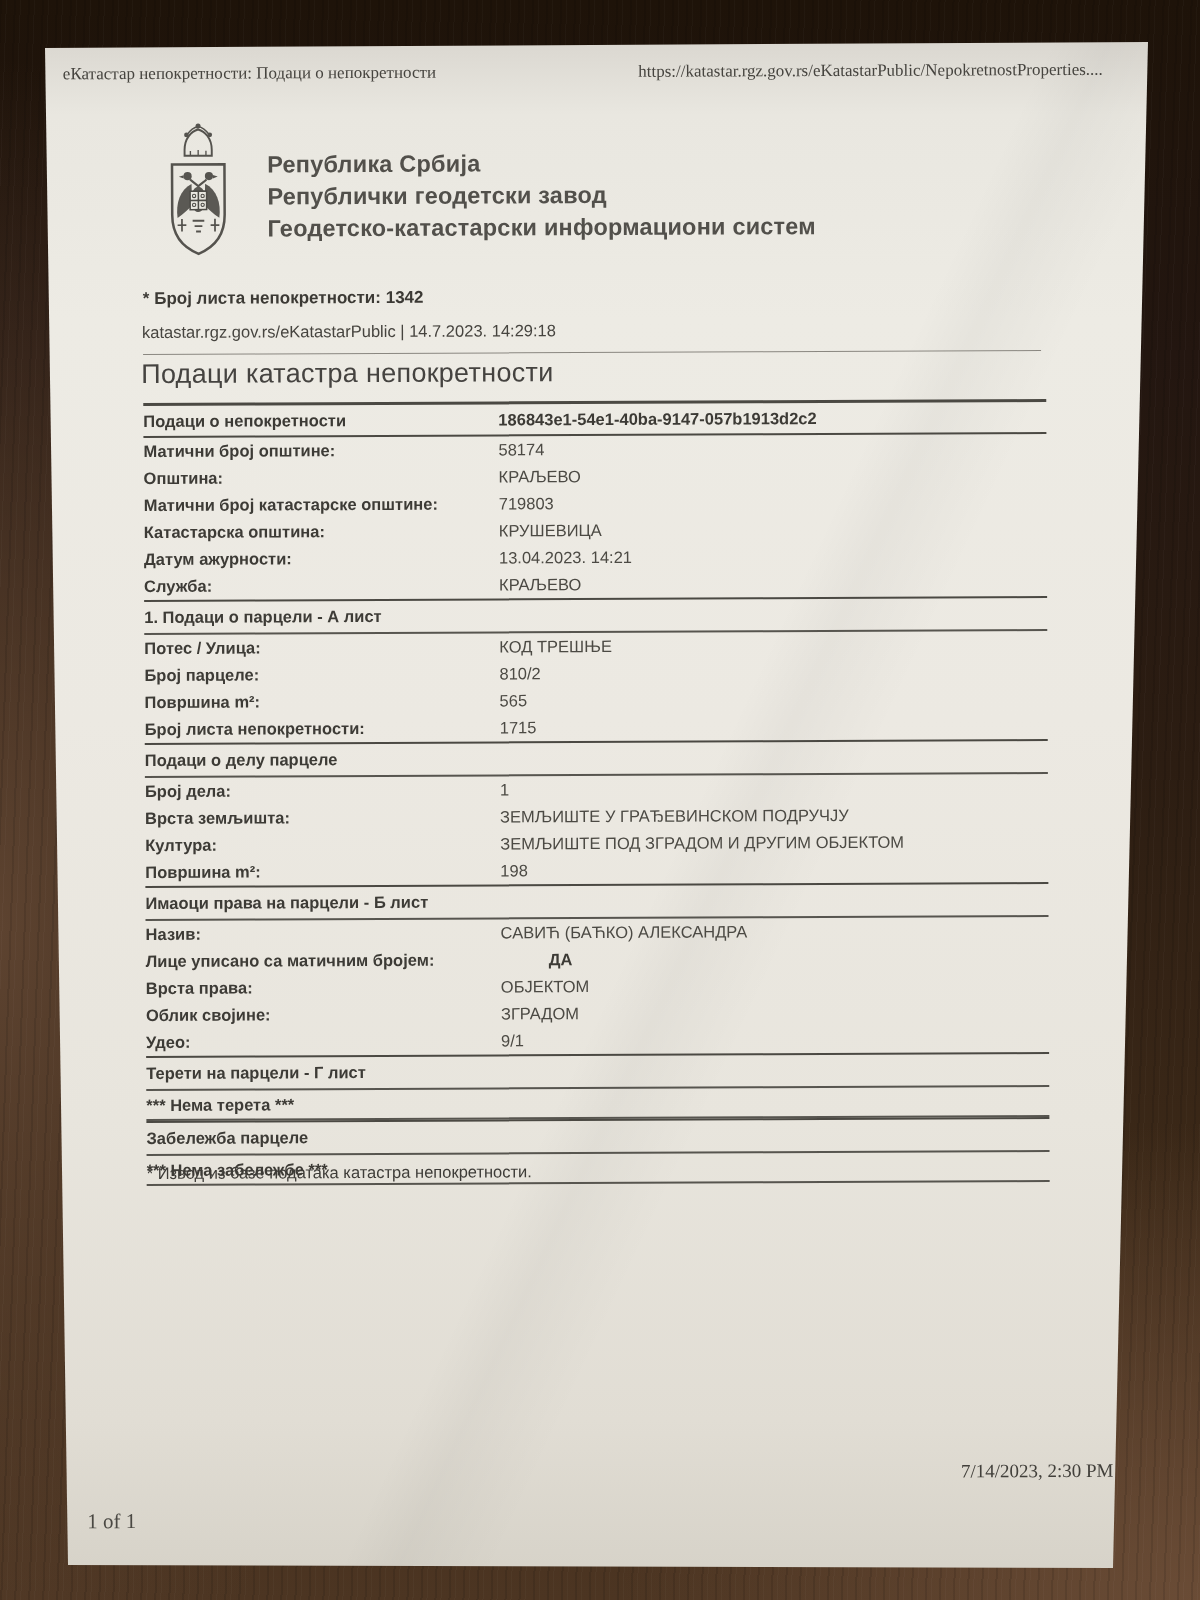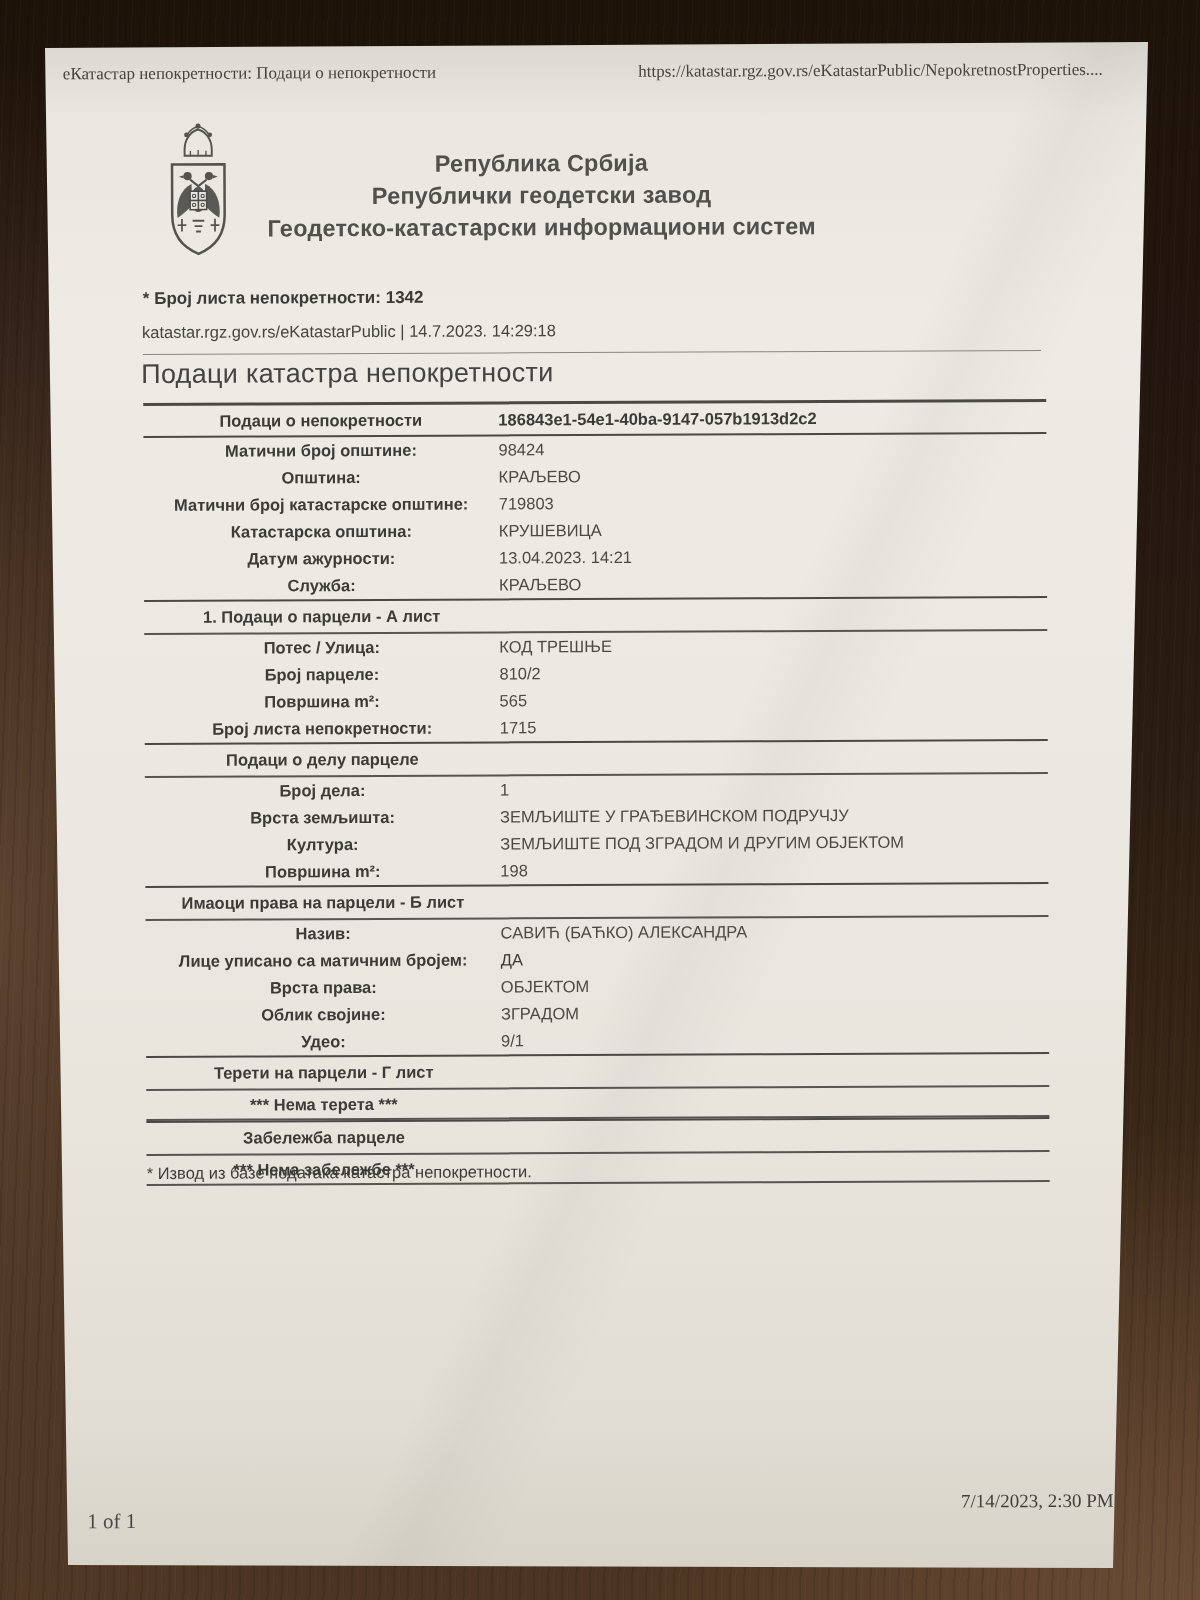--- a/index.html
+++ b/index.html
@@ -5,21 +5,20 @@
   html,body{margin:0;padding:0;background:#1d120b;}
   .photo{
     position:relative;width:1200px;height:1600px;overflow:hidden;
     font-family:"Liberation Sans",sans-serif;
     background-color:#241710;
     background-image:
       repeating-linear-gradient(92deg, rgba(0,0,0,0.10) 0 2px, rgba(0,0,0,0) 2px 6px, rgba(255,255,255,0.025) 6px 7px, rgba(0,0,0,0) 7px 14px),
       radial-gradient(ellipse 1000px 820px at 100% 100%, #6a4c36 0%, rgba(106,76,54,0) 58%),
       radial-gradient(ellipse 620px 1400px at 0% 58%, #5d4330 0%, rgba(93,67,48,0) 62%),
       linear-gradient(180deg,#1e1309 0%,#231610 22%,#2c1d12 48%,#3c2918 74%,#4c3522 100%);
-    text-align: center;
   }
   .paper{
     position:absolute;inset:0;
     clip-path:polygon(45px 48px, 1148px 42px, 1113px 1568px, 68px 1565px);
     background:
       linear-gradient(115deg, rgba(0,0,0,0) 55%, rgba(0,0,0,0.03) 58%, rgba(0,0,0,0) 63%),
       linear-gradient(180deg,#cfccc5 0px,#dcd9d2 50px,#e9e7e0 115px,#edebe4 320px,#ece9e2 720px,#e8e5dd 1120px,#e1ddd4 1420px,#d7d3c9 1565px);
     filter:drop-shadow(0 0 16px rgba(0,0,0,0.55));
   }
   .content{position:absolute;inset:0;transform:rotate(-0.25deg);transform-origin:600px 800px;color:#3f3d38;}
@@ -37,25 +36,25 @@
   .doc-title{position:absolute;left:143px;top:357px;font-size:27px;font-weight:400;color:#454340;letter-spacing:0.3px;}
 
   .cad-table{position:absolute;left:145px;top:401px;width:903px;}
   .cad-table .t-header{display:flex;align-items:center;height:30px;border-top:3px solid #4b4943;border-bottom:2px solid #4b4943;}
   .cad-table .t-header .t-label,.cad-table .t-header .t-value{font-weight:700;color:#3c3a35;}
   .cad-table .t-row{display:flex;align-items:center;height:27px;}
   .cad-table .t-section{display:flex;align-items:center;height:31px;border-top:2px solid #4b4943;border-bottom:2px solid #57554f;font-weight:700;font-size:17px;color:#3b3934;}
   .cad-table .t-note{display:flex;align-items:center;height:28px;border-bottom:2px solid #57554f;font-size:16px;color:#48463f;}
   .t-label{width:355px;flex:0 0 355px;font-weight:700;font-size:16.5px;color:#3d3b36;}
   .t-value{font-size:16.5px;color:#4c4a44;}
-  .t-value.bold{font-weight:400;color:#3c3a35;}
+  .t-value.bold{font-weight:700;color:#3c3a35;margin-left:48px;}
 
   .footnote{position:absolute;left:145px;top:1162px;font-size:16.5px;color:#3e3c38;}
   .page-num{position:absolute;left:84px;top:1507px;font-family:"Liberation Serif",serif;font-size:21px;color:#4a4843;}
-  .print-time{position:absolute;left:958px;top:1492px;font-family:"Liberation Serif",serif;font-size:19px;color:#413f3a;}
+  .print-time{position:absolute;left:958px;top:1462px;font-family:"Liberation Serif",serif;font-size:19px;color:#413f3a;}
 </style>
 </head>
 <body>
 
 <div class="photo">
   <div class="paper">
     <div class="content">
 
       <div class="print-header">
         <span>еКатастар непокретности: Подаци о непокретности</span>
@@ -109,21 +108,21 @@
       <div class="divider"></div>
       <div class="doc-title">Подаци катастра непокретности</div>
 
       <div class="cad-table">
           <div class="t-header">
             <span class="t-label">Подаци о непокретности</span>
             <span class="t-value">186843e1-54e1-40ba-9147-057b1913d2c2</span>
           </div>
           <div class="t-row">
             <span class="t-label">Матични број општине:</span>
-            <span class="t-value">98424</span>
+            <span class="t-value">58174</span>
           </div>
           <div class="t-row">
             <span class="t-label">Општина:</span>
             <span class="t-value">КРАЉЕВО</span>
           </div>
           <div class="t-row">
             <span class="t-label">Матични број катастарске општине:</span>
             <span class="t-value">719803</span>
           </div>
           <div class="t-row">

